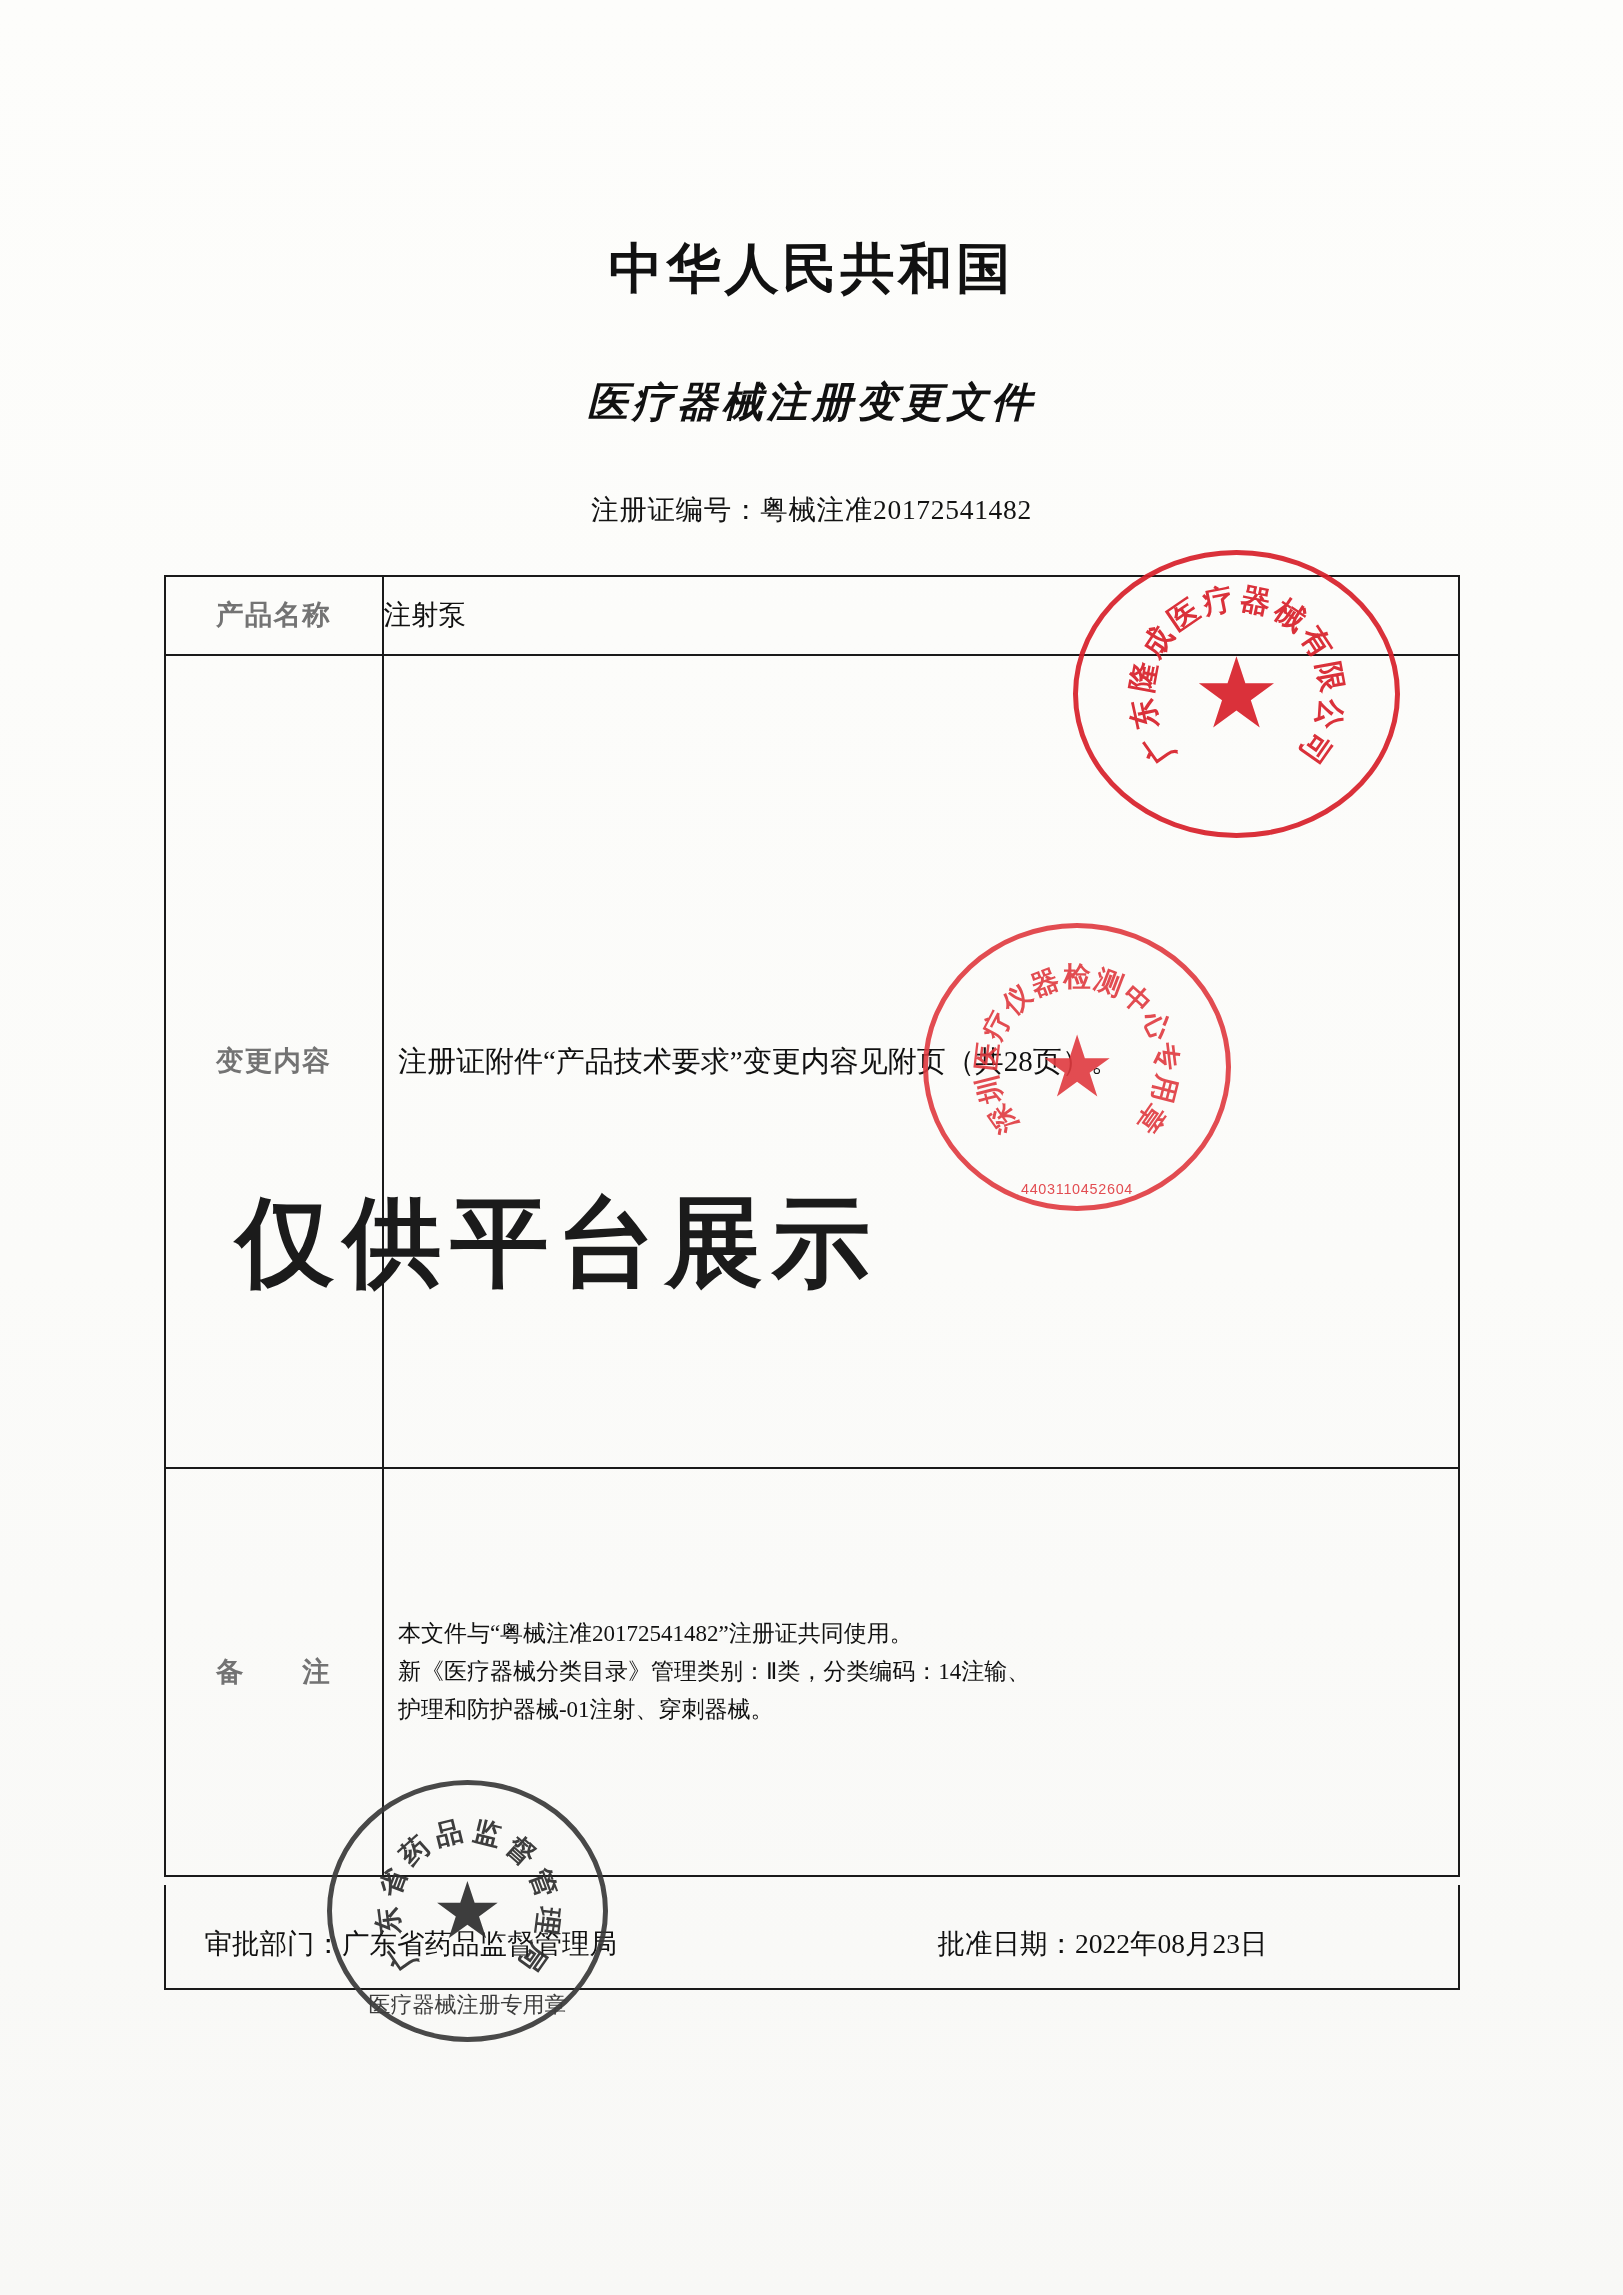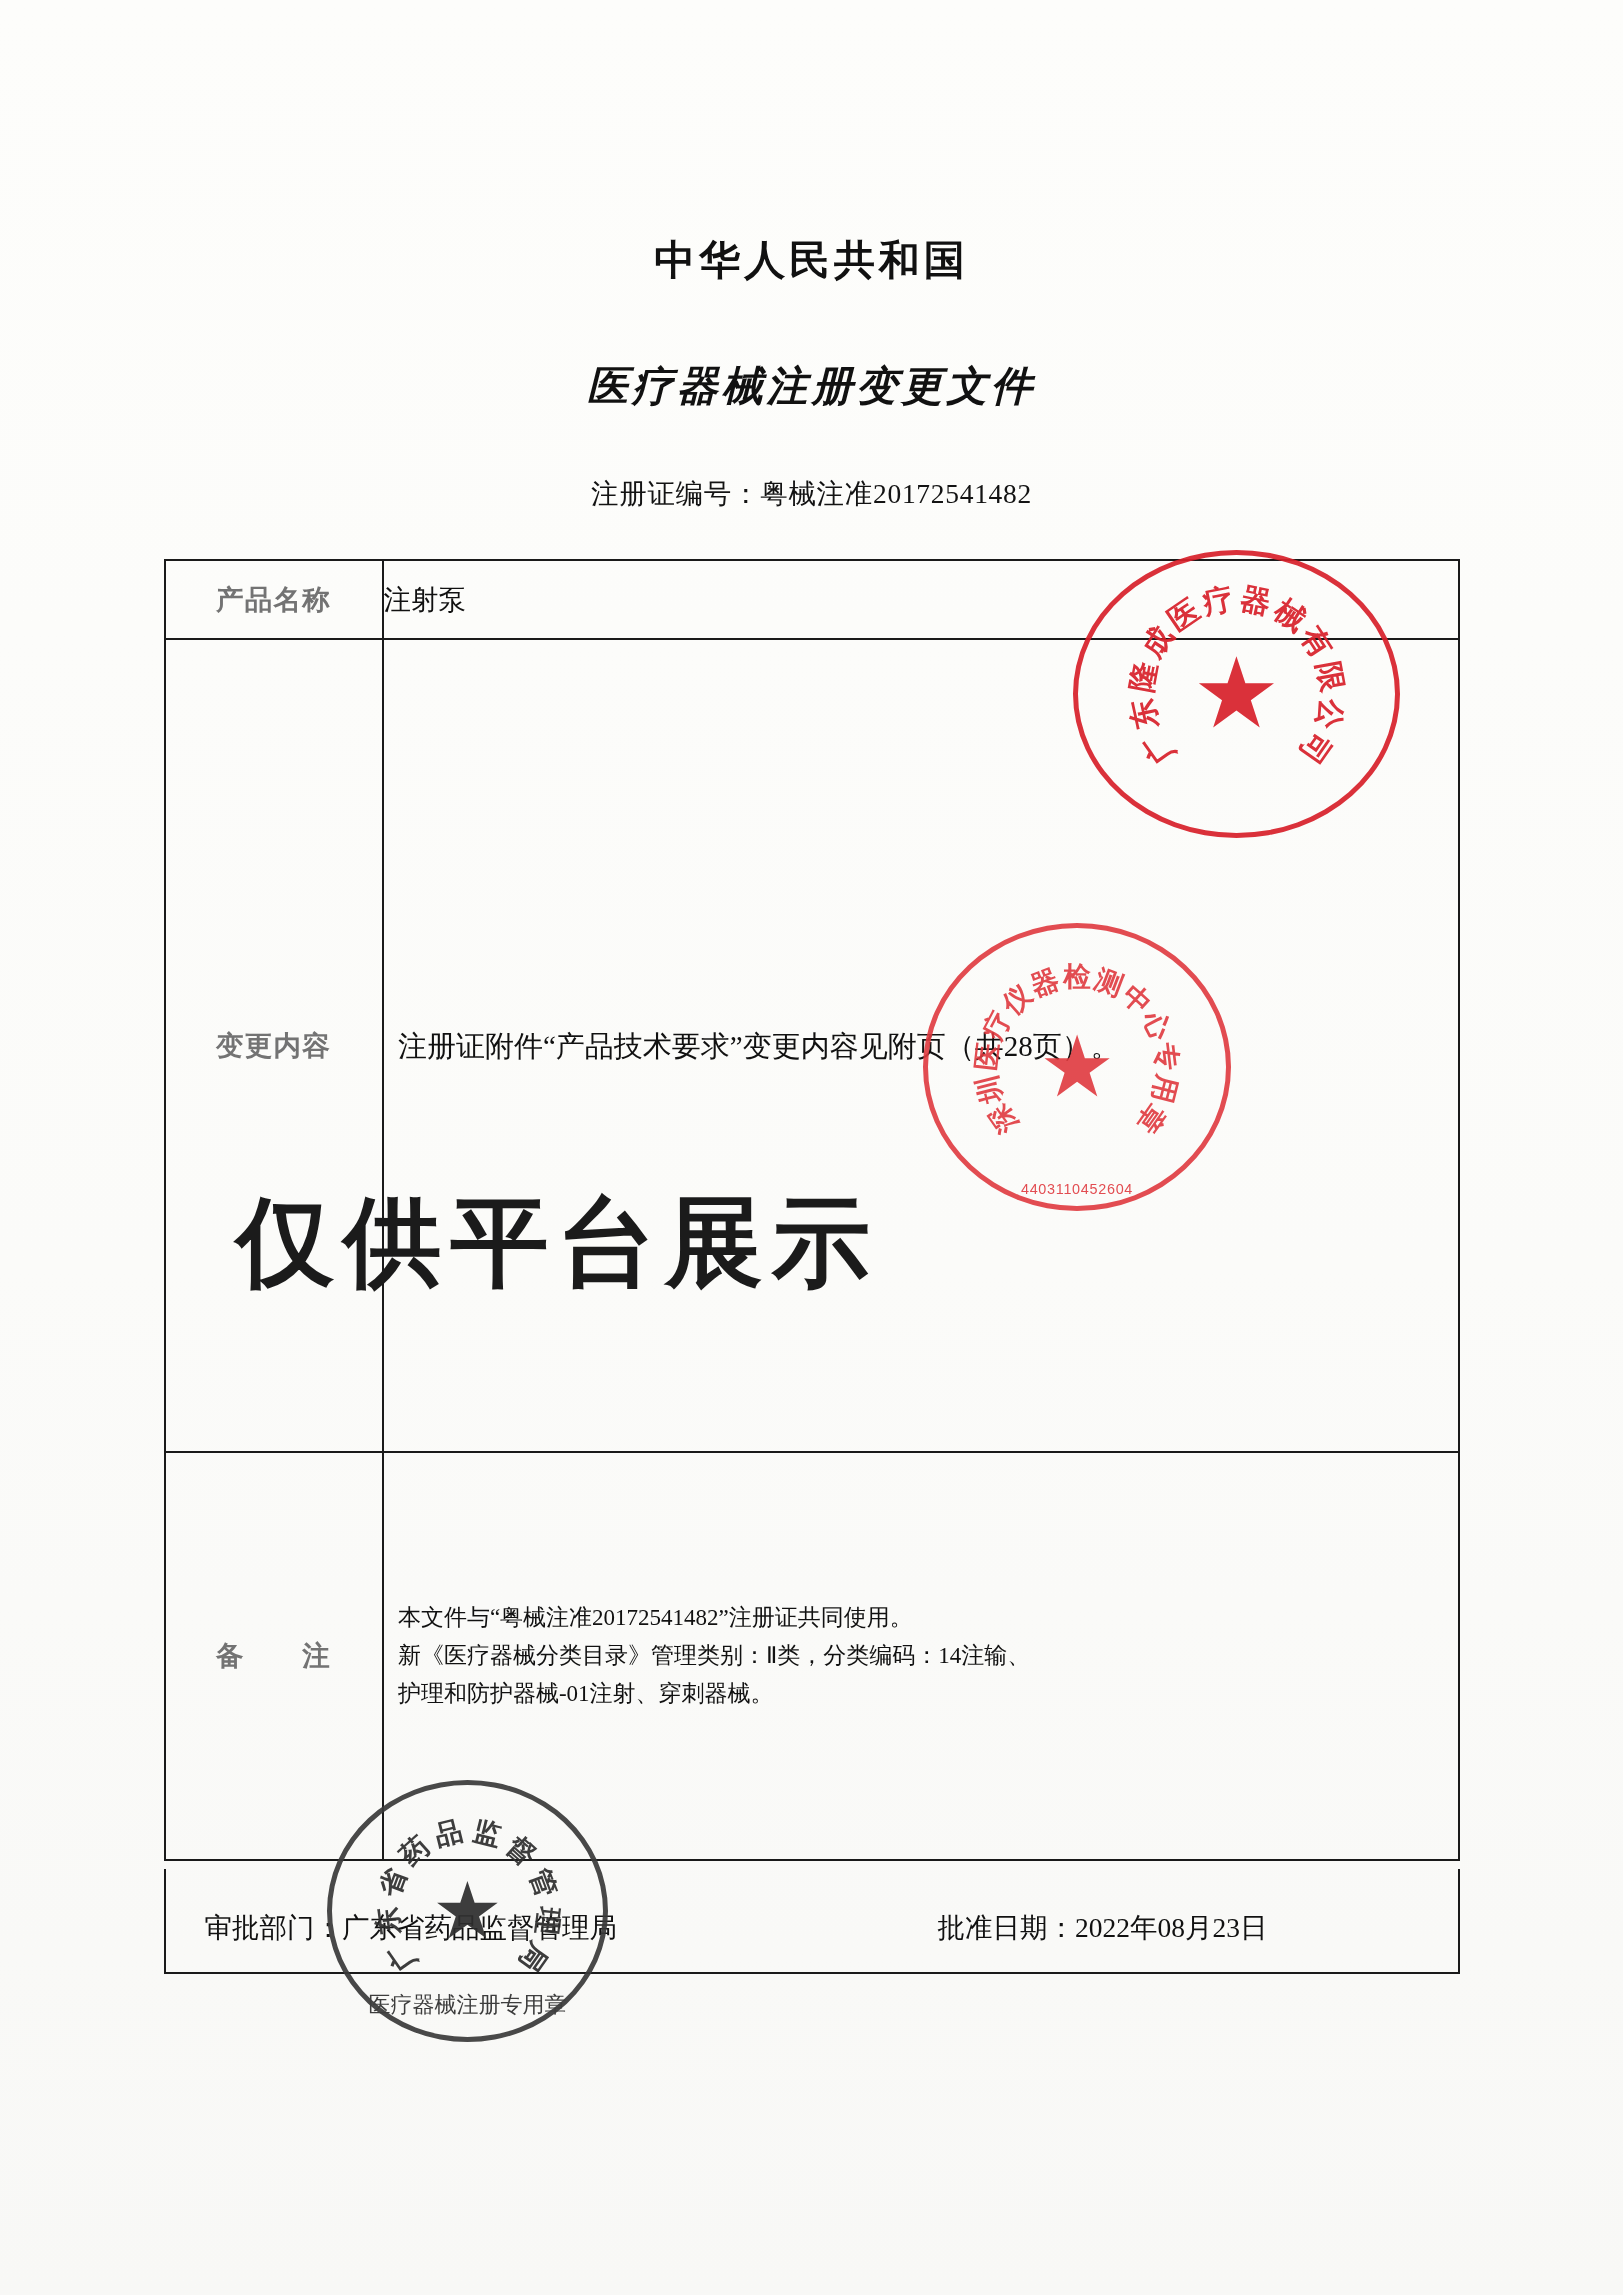--- a/index.html
+++ b/index.html
@@ -34,21 +34,21 @@
     text-align: center;
     margin-top: 236px;
   }
   .title-main, .title-sub {
     font-family: "Liberation Sans", sans-serif;
     font-weight: bold;
     color: #111;
     letter-spacing: 3.9px;
   }
   .title-main {
-    font-size: 41px;
+    font-size: 54px;
     line-height: 1.2;
   }
   .title-sub {
     font-size: 41px;
     line-height: 1.2;
     margin-top: 77px;
     font-style: italic;
   }
   .cert-no {
     text-align: center;

